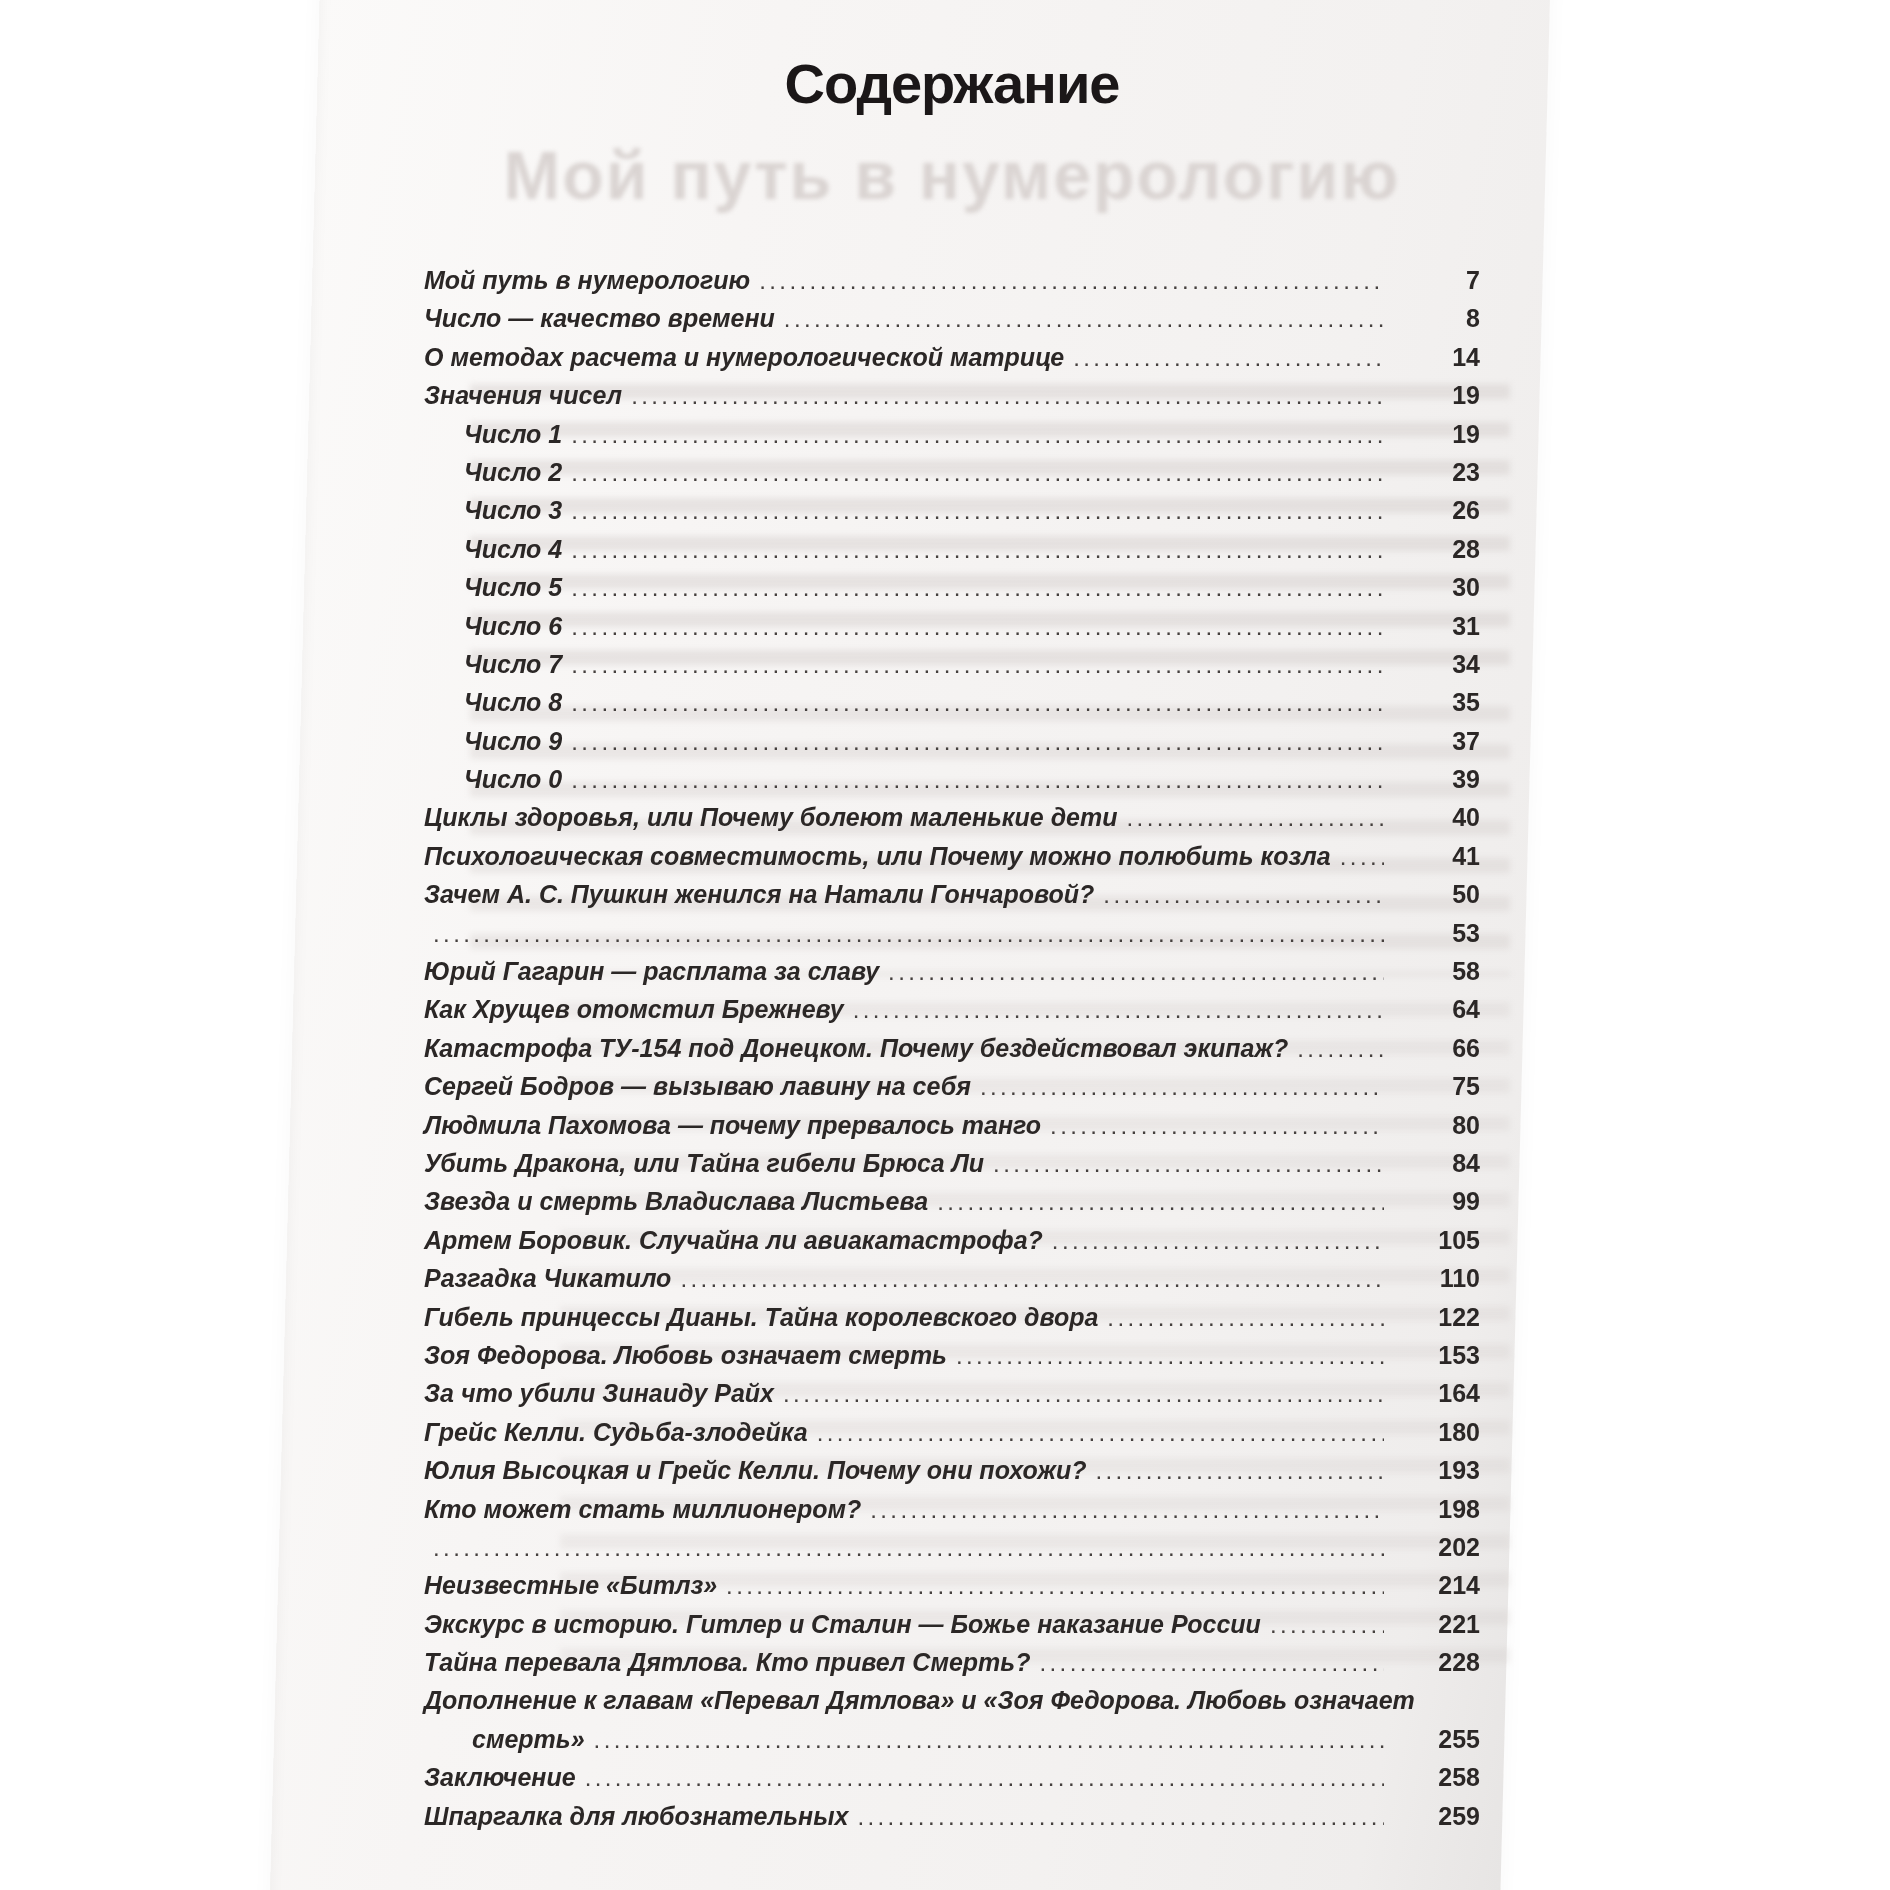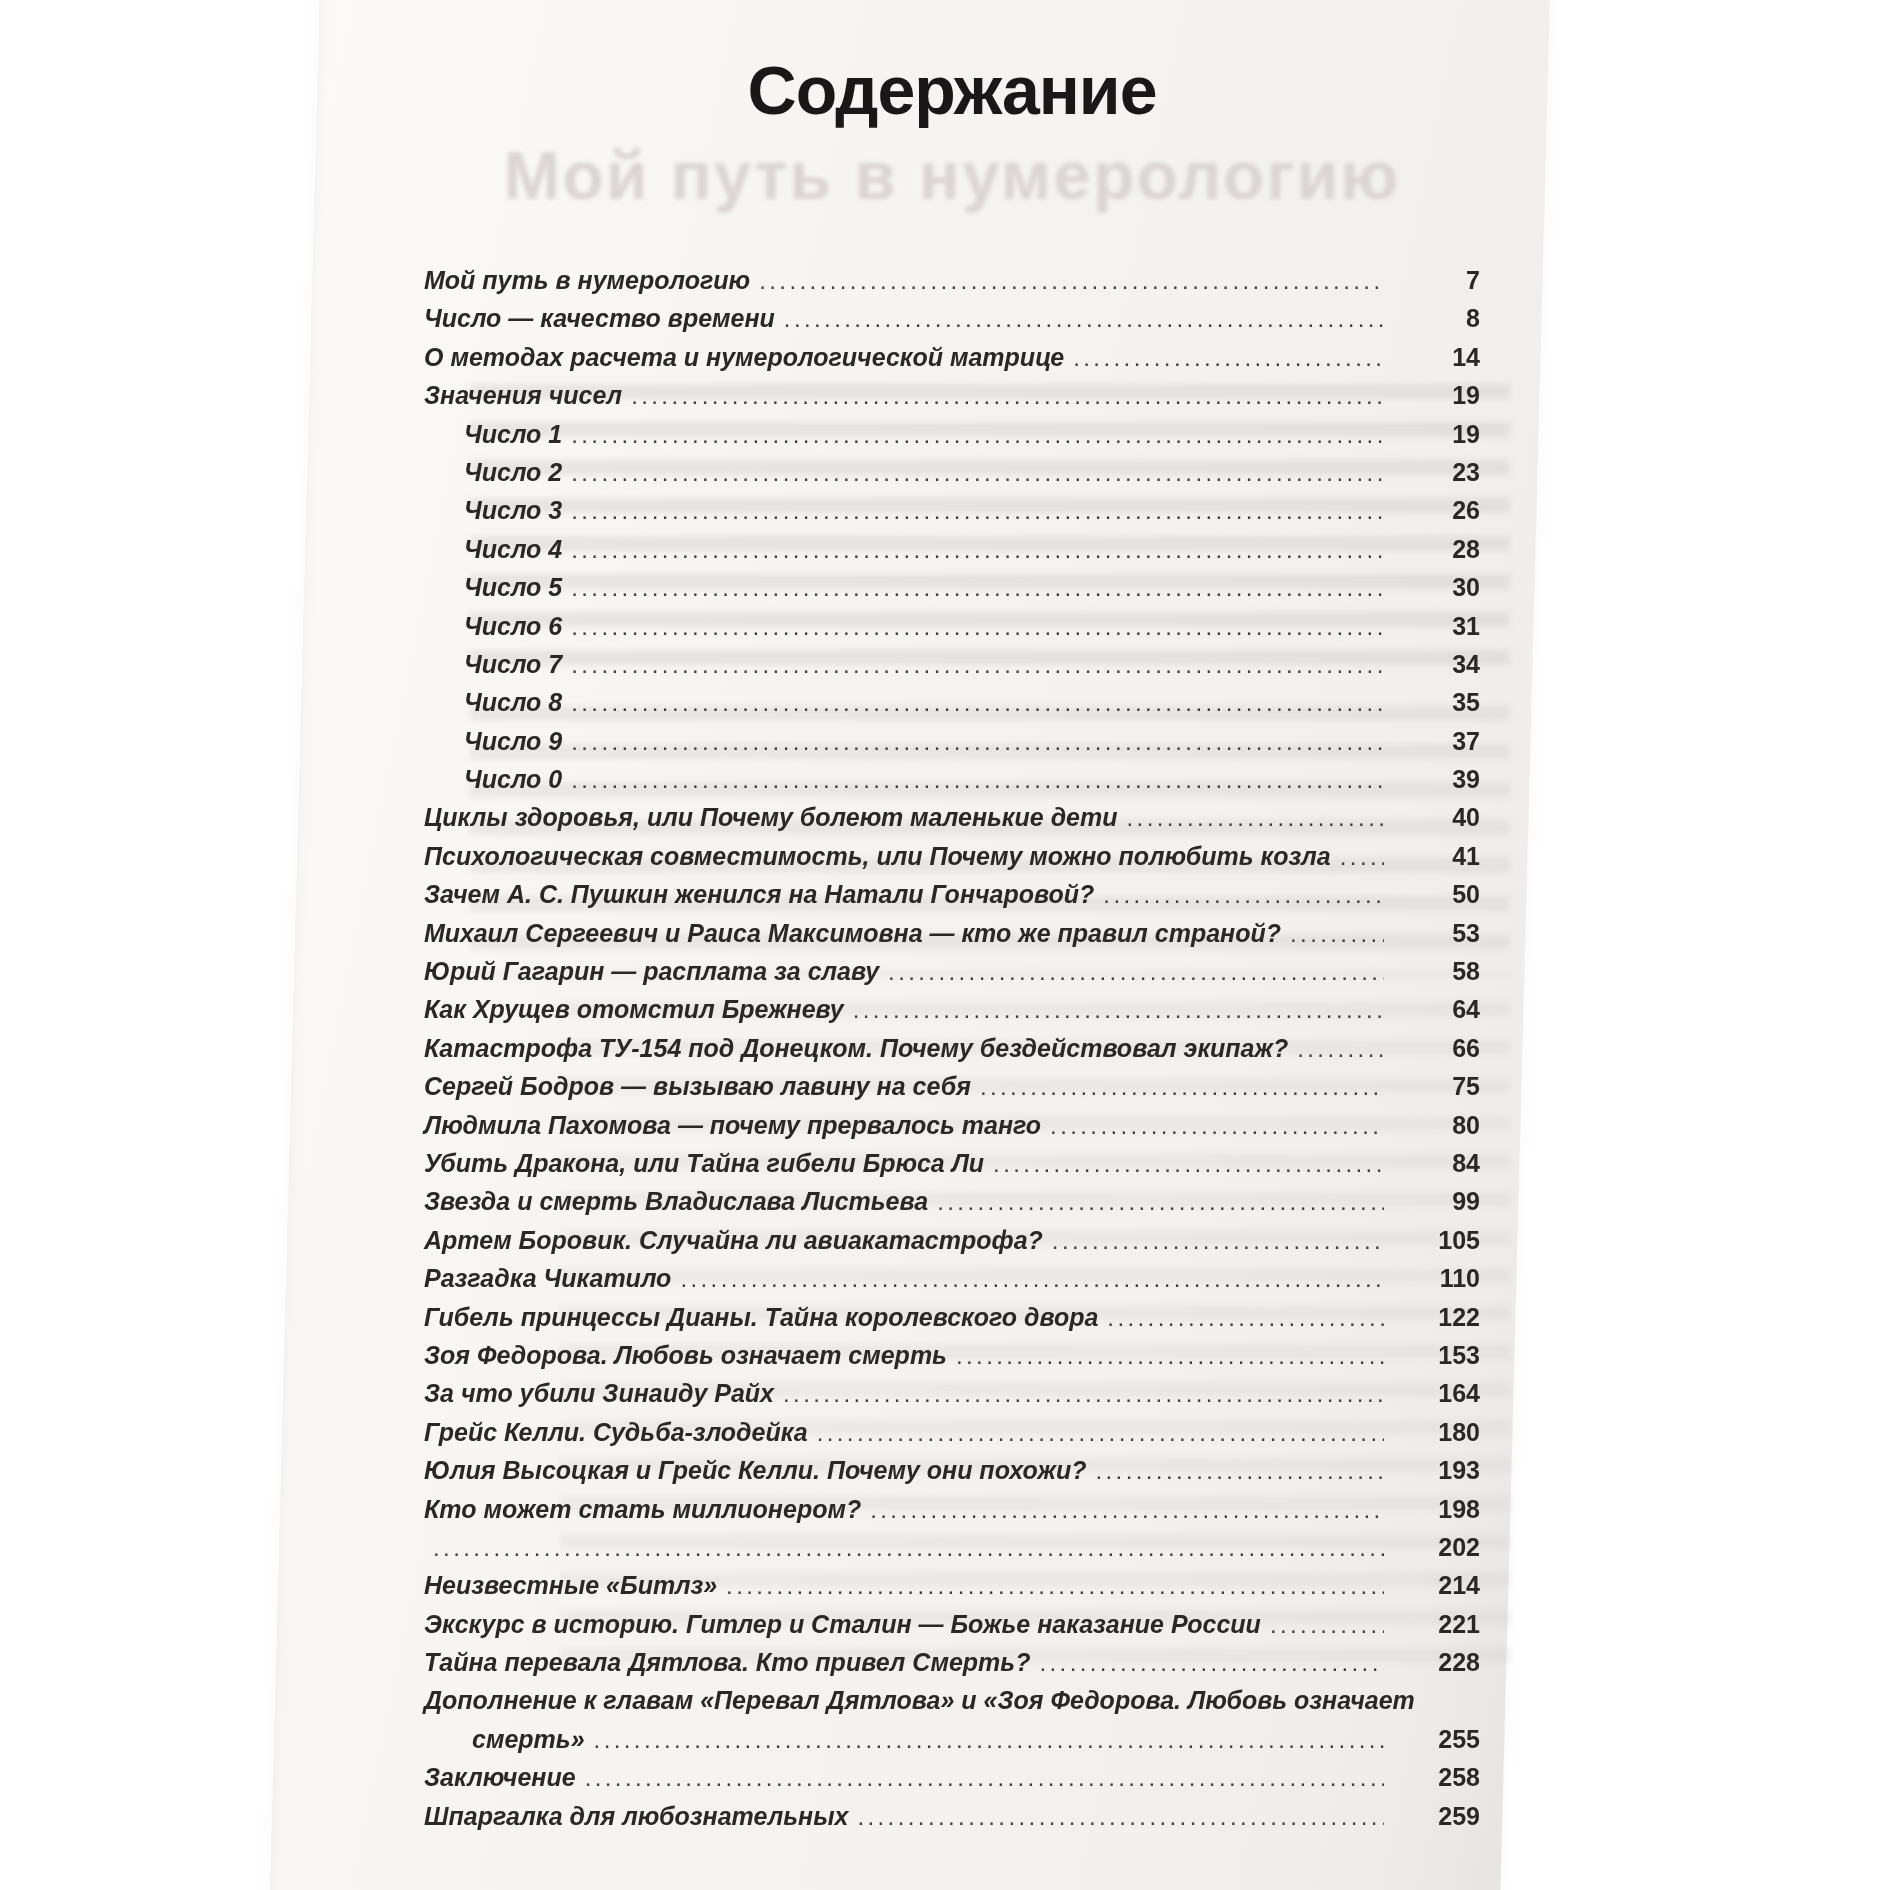--- a/index.html
+++ b/index.html
@@ -26,21 +26,21 @@
   }
   .content { position: absolute; inset: 0; }
 
   .title {
     position: absolute;
     top: 56px;
     left: 424px;
     width: 1056px;
     margin: 0;
     text-align: center;
-    font-size: 68px;
+    font-size: 56px;
     line-height: 1.0;
     font-weight: 700;
     letter-spacing: -1px;
     color: #1b1718;
   }
 
   
   .ghost-heading {
     position: absolute;
     top: 136px;
@@ -187,21 +187,20 @@
           <span class="label">Психологическая совместимость, или Почему можно полюбить козла</span>
           <span class="dots">................................................................................................................................................................</span>
           <span class="num">41</span>
         </div>
         <div class="row indent-0">
           <span class="label">Зачем А. С. Пушкин женился на Натали Гончаровой?</span>
           <span class="dots">................................................................................................................................................................</span>
           <span class="num">50</span>
         </div>
         <div class="row indent-0">
-          <span class="label">Михаил Сергеевич и Раиса Максимовна — кто же правил страной?</span>
           <span class="dots">................................................................................................................................................................</span>
           <span class="num">53</span>
         </div>
         <div class="row indent-0">
           <span class="label">Юрий Гагарин — расплата за славу</span>
           <span class="dots">................................................................................................................................................................</span>
           <span class="num">58</span>
         </div>
         <div class="row indent-0">
           <span class="label">Как Хрущев отомстил Брежневу</span>

